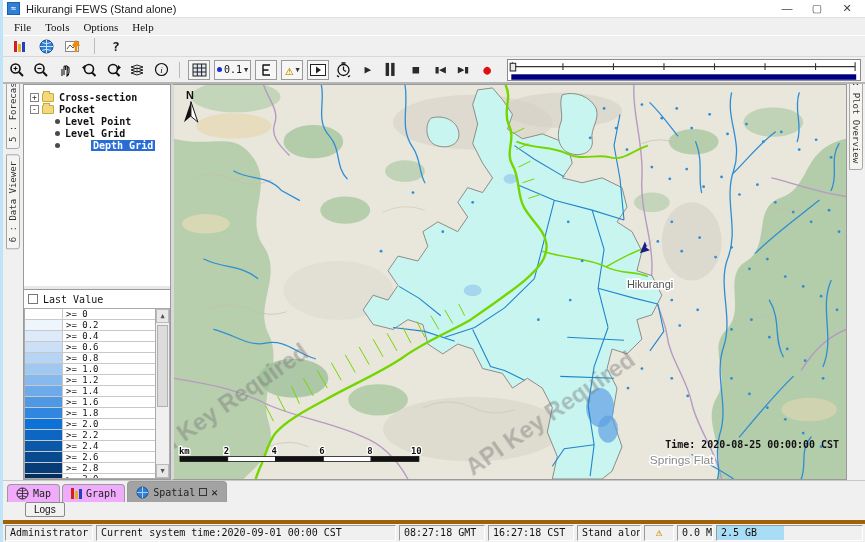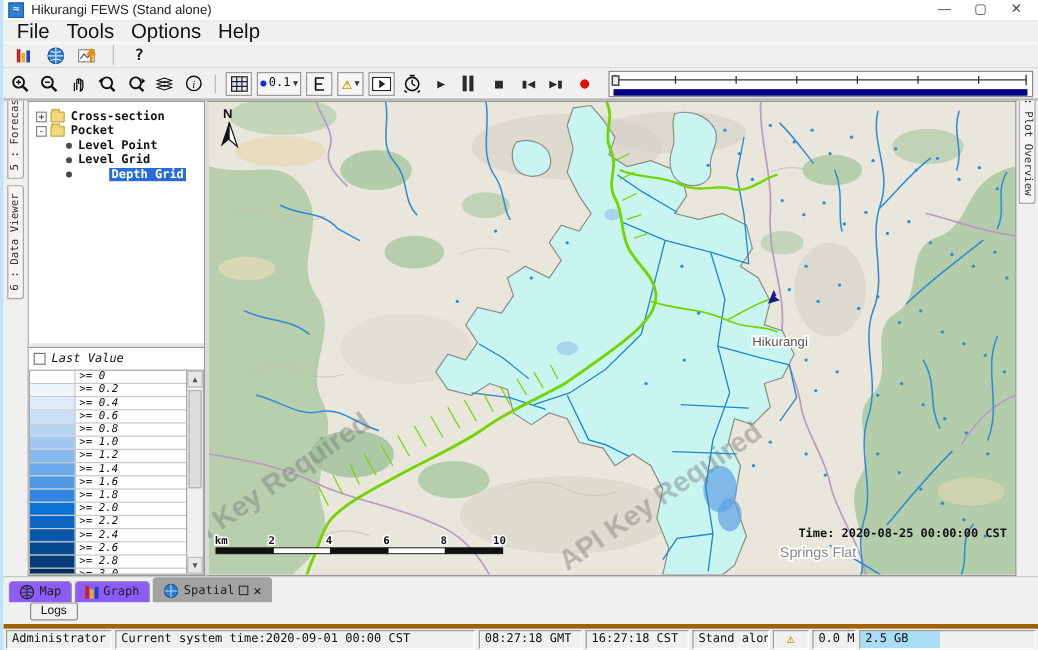--- a/index.html
+++ b/index.html
@@ -9,21 +9,21 @@
 
   
   .titlebar { height:18px; background:#ffffff; display:flex; align-items:center; gap:6px; padding:0 4px; border-bottom:1px solid #e0e0e0; }
   .app-ico { width:13px; height:13px; background:#2f7fd6; border:1px solid #1b5fae; color:#fff; font-size:9px; line-height:11px; text-align:center; }
   .title-text { font-family:"Liberation Sans",sans-serif; font-size:11px; color:#222; }
   .win-ctrls { margin-left:auto; display:flex; gap:2px; }
   .win-btn { width:28px; height:16px; text-align:center; color:#444; font-size:11px; line-height:15px; font-family:"Liberation Sans",sans-serif; }
 
   
   .menubar { height:17px; background:#f0f0f0; display:flex; align-items:center; padding-left:4px; }
-  .menu-item { padding:1px 7px; color:#111; font-family:Liberation Sans, sans-serif; font-size:17px; }
+  .menu-item { padding:1px 7px; color:#111; font-family:Liberation Serif, serif; font-size:11px; }
 
   
   .toolbar1 { height:22px; background:#f0f0f0; display:flex; align-items:center; gap:7px; padding-left:6px; border-top:1px solid #fff; border-bottom:1px solid #d8d8d8; }
   .toolbar2 { height:27px; background:#f0f0f0; display:flex; align-items:center; gap:4px; padding:0 4px; border-bottom:2px solid #b5b5b5; }
   .tb-sep { width:1px; height:16px; background:#bbb; margin:0 4px; }
   .tb-ico { width:20px; height:20px; display:flex; align-items:center; justify-content:center; color:#1a1a1a; }
   .tb-ico svg { display:block; }
   .tb-btn { border:1px solid #9a9a9a; background:#f6f6f6; height:20px; min-width:22px; display:flex; align-items:center; justify-content:center; gap:2px; padding:0 2px; }
   .tb-text { font-size:10px; color:#111; }
   .blue-dot { width:5px; height:5px; border-radius:50%; background:#1530d8; }
@@ -47,40 +47,40 @@
   .tree { height:204px; background:#fff; padding:6px 2px 2px 6px; overflow:hidden; border-bottom:3px solid #e8e8e8; }
   .tree-row { display:flex; align-items:center; gap:3px; height:12px; margin-bottom:0; }
   .expander { width:9px; height:9px; border:1px solid #848484; background:#fff; font-size:8px; line-height:7px; text-align:center; color:#333; flex:none; }
   .folder { width:12px; height:9px; background:#f4d97c; border:1px solid #c9a93f; border-radius:1px; position:relative; flex:none; }
   .folder:before { content:""; position:absolute; top:-3px; left:0; width:5px; height:2px; background:#f4d97c; border:1px solid #c9a93f; border-bottom:none; }
   .bullet { width:5px; height:5px; border-radius:50%; background:#4a4a4a; flex:none; margin-left:14px; }
   .tree-label { font-size:10px; color:#111; white-space:nowrap; padding:0 2px;font-weight:bold; }
   .tree-label.sel { background:#2a6cd5; color:#fff;margin-left:28px; }
   .indent1 { margin-left:11px; }
 
-  .legend { flex:1; display:flex; flex-direction:column; border-top:1px solid #9a9a9a; background:#fff; min-height:0;font-style:italic; }
+  .legend { flex:1; display:flex; flex-direction:column; border-top:1px solid #9a9a9a; background:#fff; min-height:0; }
   .legend-head { height:18px; display:flex; align-items:center; gap:5px; padding:2px 4px; }
   .cbx { width:10px; height:10px; border:1px solid #777; background:#fff; flex:none; }
   .legend-title { font-size:10px; color:#111; }
   .legend-body { flex:1; display:flex; min-height:0; }
   .legend-list { flex:1; overflow:hidden; border:1px solid #aaa; border-right:none; }
   .leg-row { display:flex; height:11px; border-bottom:1px solid #c8c8c8; }
   .leg-swatch { width:38px; border-right:1px solid #c8c8c8; flex:none; }
   .leg-label { flex:1; font-size:9px; color:#111; padding-left:3px; line-height:10px; }
   .vscroll { width:15px; background:#f0f0f0; border:1px solid #aaa; display:flex; flex-direction:column; }
   .scr-btn { height:14px; background:#e8e8e8; border:1px solid #bbb; font-size:7px; text-align:center; color:#555; line-height:12px; }
   .scr-track { flex:1; position:relative; }
   .scr-thumb { position:absolute; top:2px; left:1px; right:1px; height:58%; background:#dcdcdc; border:1px solid #b0b0b0; }
 
   .map-wrap { flex:1; position:relative; border:1px solid #9a9a9a; border-left:3px solid #d9d9d9; overflow:hidden; background:#e9e6dc; }
   .map-wrap svg { width:100%; height:100%; display:block; }
 
   
   .bottom-tabs { height:22px; background:#f0f0f0; display:flex; align-items:flex-end; gap:2px; padding:1px 2px 0 4px; border-top:1px solid #c9c9c9; }
-  .btab { display:flex; align-items:center; gap:4px; border:1px solid #9a9a9a; border-bottom:none; border-radius:4px 4px 0 0; background:#8b5cf6; height:18px; padding:0 8px; font-size:10px; color:#222; }
+  .btab { display:flex; align-items:center; gap:4px; border:1px solid #9a9a9a; border-bottom:none; border-radius:4px 4px 0 0; background:#f0abfc; height:18px; padding:0 8px; font-size:10px; color:#222; }
   .btab.active { background:#a3a3a3; height:21px; }
   .btab .tab-x { font-size:11px; font-weight:bold; color:#111; }
   .btab .tab-sq { width:8px; height:8px; border:1px solid #333; }
   .mini-bars { display:flex; align-items:flex-end; gap:1px; height:11px; }
   .mini-bars i { width:3px; display:block; }
   .mini-bars i:nth-child(1){ height:11px; background:#d02020; }
   .mini-bars i:nth-child(2){ height:8px;  background:#e8b020; }
   .mini-bars i:nth-child(3){ height:10px; background:#2040c8; }
 
   .logs-row { height:22px; background:#f0f0f0; display:flex; align-items:flex-start; padding-left:22px; border-bottom:4px solid #a16207; }

